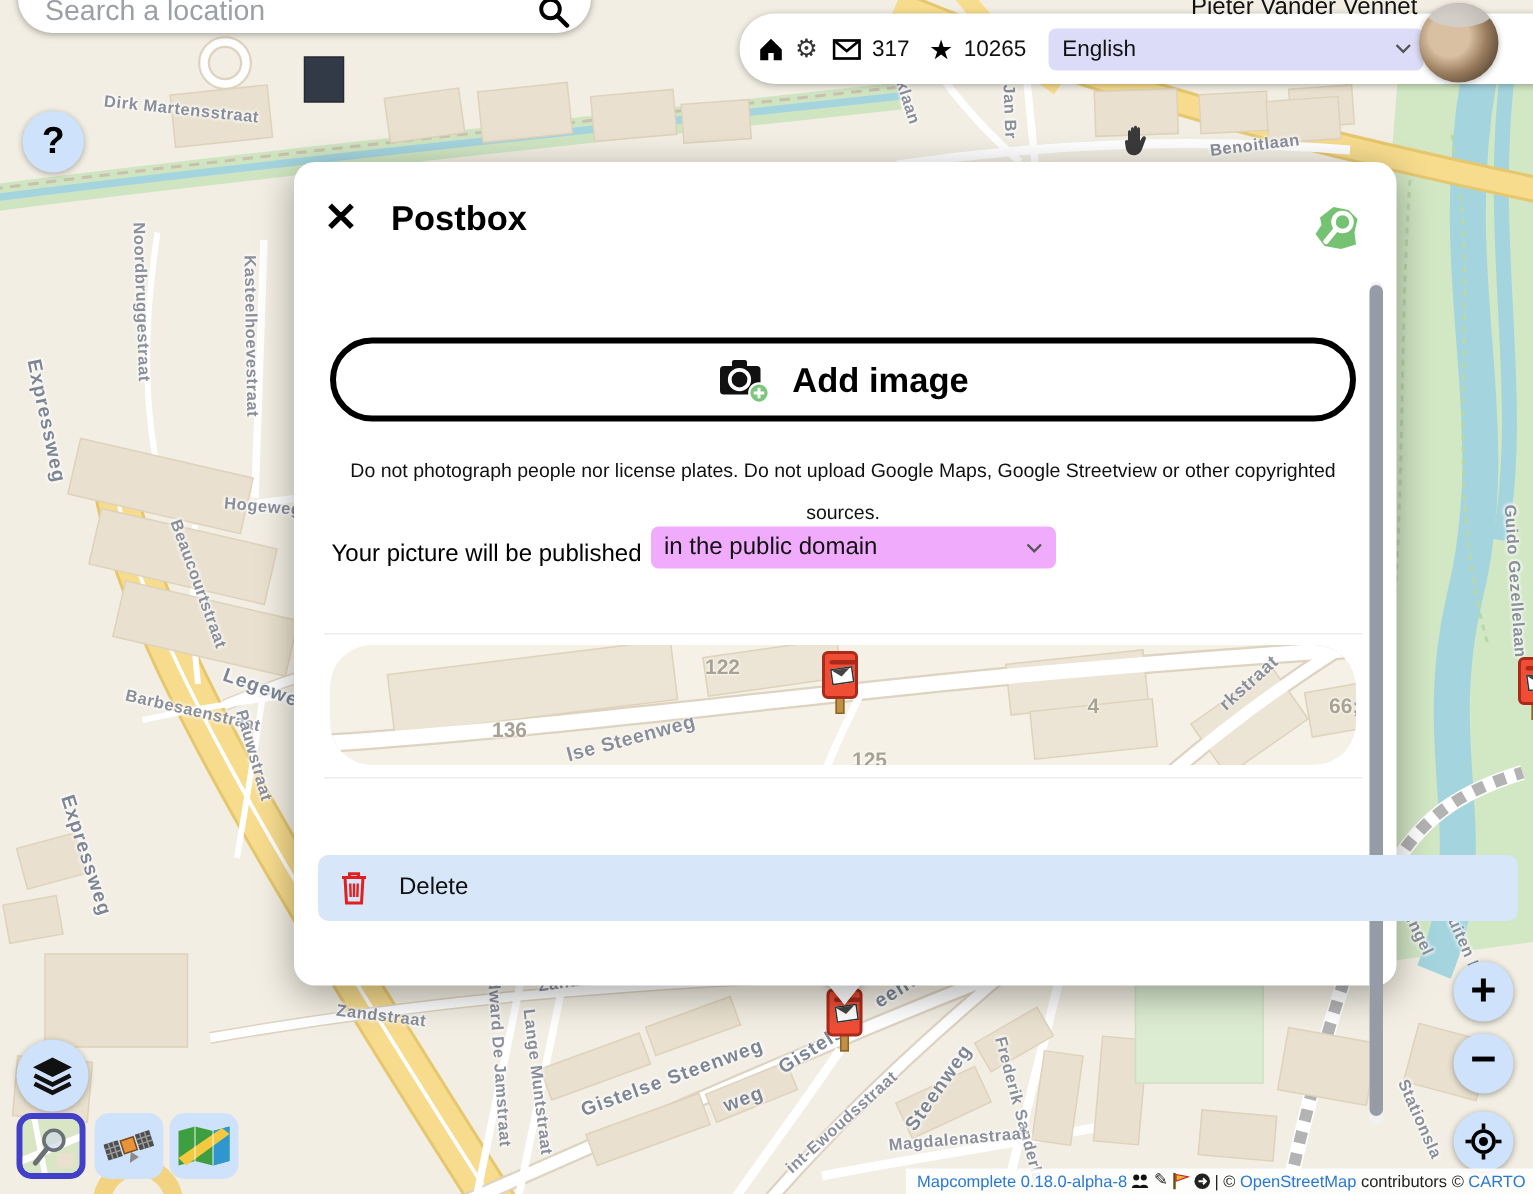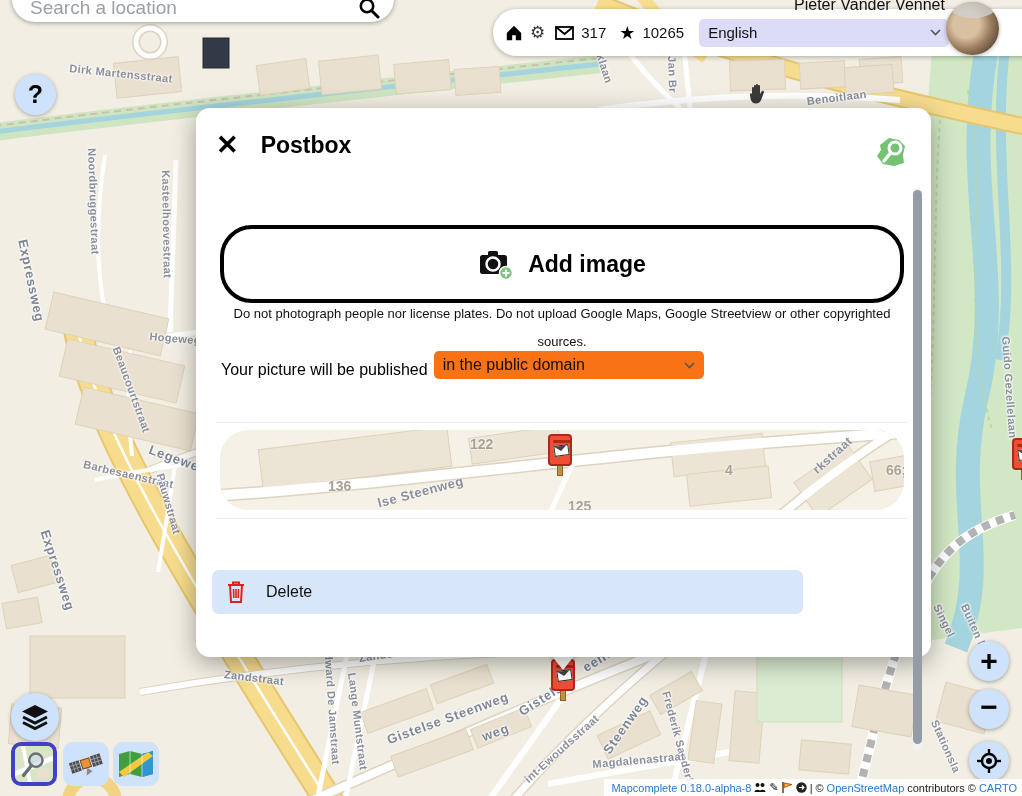--- a/index.html
+++ b/index.html
@@ -52,34 +52,34 @@
                     filter:drop-shadow(0 2px 2px rgba(0,0,0,.2)); }
   #dlg-header { position:absolute; left:20px; top:24px; display:flex; align-items:center; gap:22px; }
   #dlg-close { font-size:27px; font-weight:900; color:#000; line-height:1; cursor:pointer; }
   #dlg-title { font-size:23px; font-weight:bold; color:#000; }
   #dlg-logo { position:absolute; right:24px; top:28px; }
   .hr { position:absolute; left:20px; width:692px; height:1px; background:#ececec; }
   
   #sb-track { position:absolute; left:717px; top:80px; width:9px; height:562px; background:#f1f1f1; border-radius:5px; }
   #sb-thumb { position:absolute; left:0; top:2px; width:9px; height:554px; background:#969ca6; border-radius:5px; }
 
-  #add-image-btn { position:absolute; left:24px; top:117px; width:684px; height:78px; border:4px solid #000; border-radius:32px;
+  #add-image-btn { position:absolute; left:24px; top:117px; width:684px; height:56px; border:4px solid #000; border-radius:32px;
                    background:#fff; display:flex; align-items:center; justify-content:center; gap:14px; cursor:pointer; }
   #add-image-label { font-size:23px; font-weight:bold; color:#000; }
   #disclaimer { position:absolute; left:30px; top:192px; width:672px; text-align:center; font-size:13px; color:#111; line-height:28px; }
   #license-row { position:absolute; left:25px; top:243px; display:flex; align-items:flex-end; gap:6px; font-size:16px; color:#000; }
-  #license-select { width:270px; height:28px; background:#f97316; border-radius:5px; display:flex; align-items:center;
+  #license-select { width:270px; height:28px; background:#f0abfc; border-radius:5px; display:flex; align-items:center;
                     justify-content:space-between; padding:0 9px; font-size:16px; color:#111; }
 
   #minimap { position:absolute; left:24px; top:322px; width:684px; height:80px; border-radius:28px; overflow:hidden; background:#f5f1e6; }
   .mml { position:absolute; color:#a8a292; font-size:14px; font-weight:bold; transform:rotate(var(--r,0deg));
          transform-origin:0 0; white-space:nowrap; text-shadow:0 0 2px #fff,0 0 2px #fff; }
   .mml.street { color:#8b8f9b; font-size:11px; letter-spacing:.5px; }
 
-  #delete-btn { position:absolute; left:16px; top:462px; width:591px; height:44px; background:#d8e6f9; border-radius:7px;
+  #delete-btn { position:absolute; left:16px; top:462px; width:800px; height:44px; background:#d8e6f9; border-radius:7px;
                 display:flex; align-items:center; gap:20px; padding-left:14px; cursor:pointer; }
   #delete-label { font-size:16px; color:#111; }
 
   
   #layers-btn { position:absolute; left:11px; top:693px; width:48px; height:48px; border-radius:50%; background:#cfe2fb;
                 box-shadow:0 1px 4px rgba(0,0,0,.3); z-index:6; display:flex; align-items:center; justify-content:center; }
   .style-btn { position:absolute; top:742px; width:46px; height:44px; border-radius:10px; background:#cfe2fb; z-index:6;
                display:flex; align-items:center; justify-content:center; overflow:hidden; }
   #style-osm { left:11px; border:4px solid #4240c8; background:#d6e3c9; }
   #style-sat { left:63px; }

